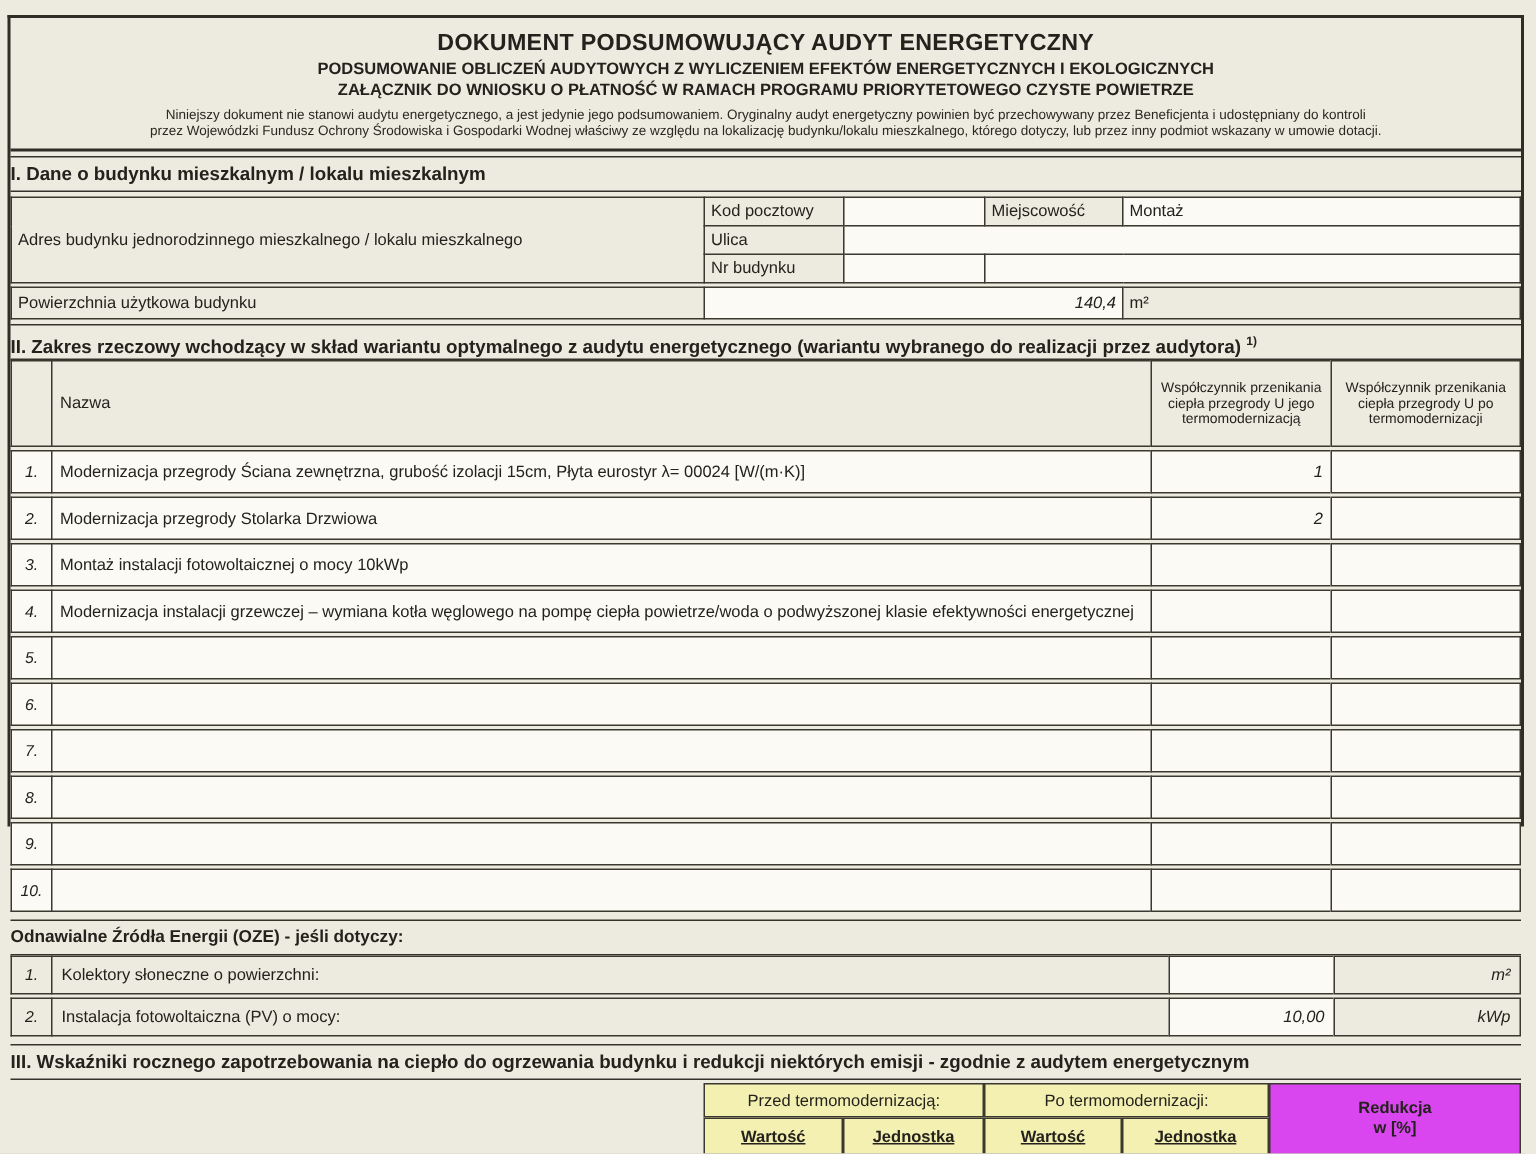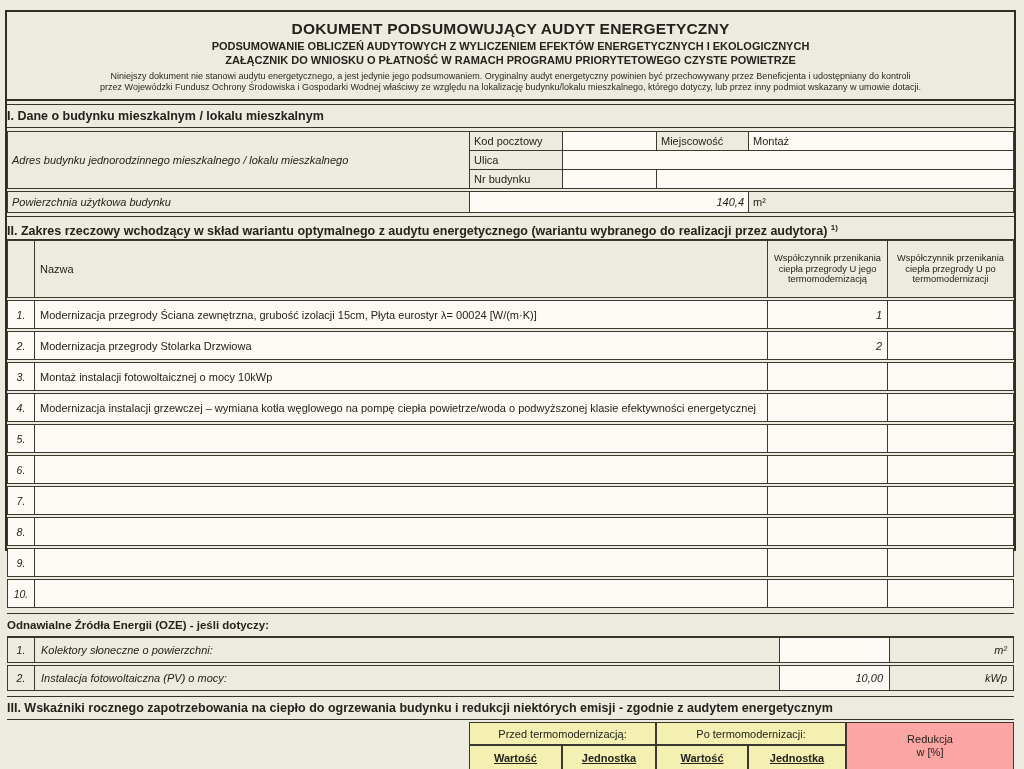--- a/index.html
+++ b/index.html
@@ -40,21 +40,21 @@
     white-space: nowrap; overflow: hidden;
   }
   .s-heading.small { font-size: 11.5px; }
   sup { font-size: 8px; }
   
   table { border-collapse: collapse; table-layout: fixed; width: 100%; font-size: 11px; }
   td { overflow: hidden; white-space: nowrap; }
   .bcell { border: 1.2px solid #3a382f; }
   .beige { background: #edebe0; }
   .white { background: #fbfaf4; }
-  .italic { font-style: italic; }
+  .italic { }
   
   .addr td { height: 19px; padding: 0 4px; }
   .addr { margin-top: 3px; }
   .pow { margin-top: 2px; }
   .pow td { height: 21px; padding: 0 4px; }
   .ralign { text-align: right; font-style: italic; }
   
   .boxed { border-collapse: separate; border-spacing: 0 2px; margin-top: -2px; }
   .boxed td { border-top: 1.2px solid #3a382f; border-bottom: 1.2px solid #3a382f; border-left: 1.2px solid #3a382f; }
   .boxed td:last-child { border-right: 1.2px solid #3a382f; }
@@ -63,21 +63,21 @@
   .uhead { font-size: 9.3px; text-align: center; line-height: 1.18; padding: 0 2px; }
   .rownum { text-align: center; font-style: italic; font-size: 10.5px; }
   
   .oze td { height: 26px; padding: 0 6px; }
   
   .s3 { border-collapse: separate; border-spacing: 0 0; margin-top: 2px; }
   .s3 td { height: 23px; text-align: center; margin-top: 36px; }
   .nb { border: none; background: transparent; }
   .yellow { background: #f3f0b2; }
   .vallabel { font-weight: bold; text-decoration: underline; }
-  .red-cell { font-size: 11px; line-height: 1.2; background:#fca5a5; }
+  .red-cell { font-size: 11px; line-height: 1.2; background:#d946ef;font-weight:bold; }
 </style>
 </head>
 <body>
 
 <div class="page">
   <div class="frame">
 
     <div class="header-box">
       <div class="doc-title">DOKUMENT PODSUMOWUJĄCY AUDYT ENERGETYCZNY</div>
       <div class="doc-sub">PODSUMOWANIE OBLICZEŃ AUDYTOWYCH Z WYLICZENIEM EFEKTÓW ENERGETYCZNYCH I EKOLOGICZNYCH</div>

